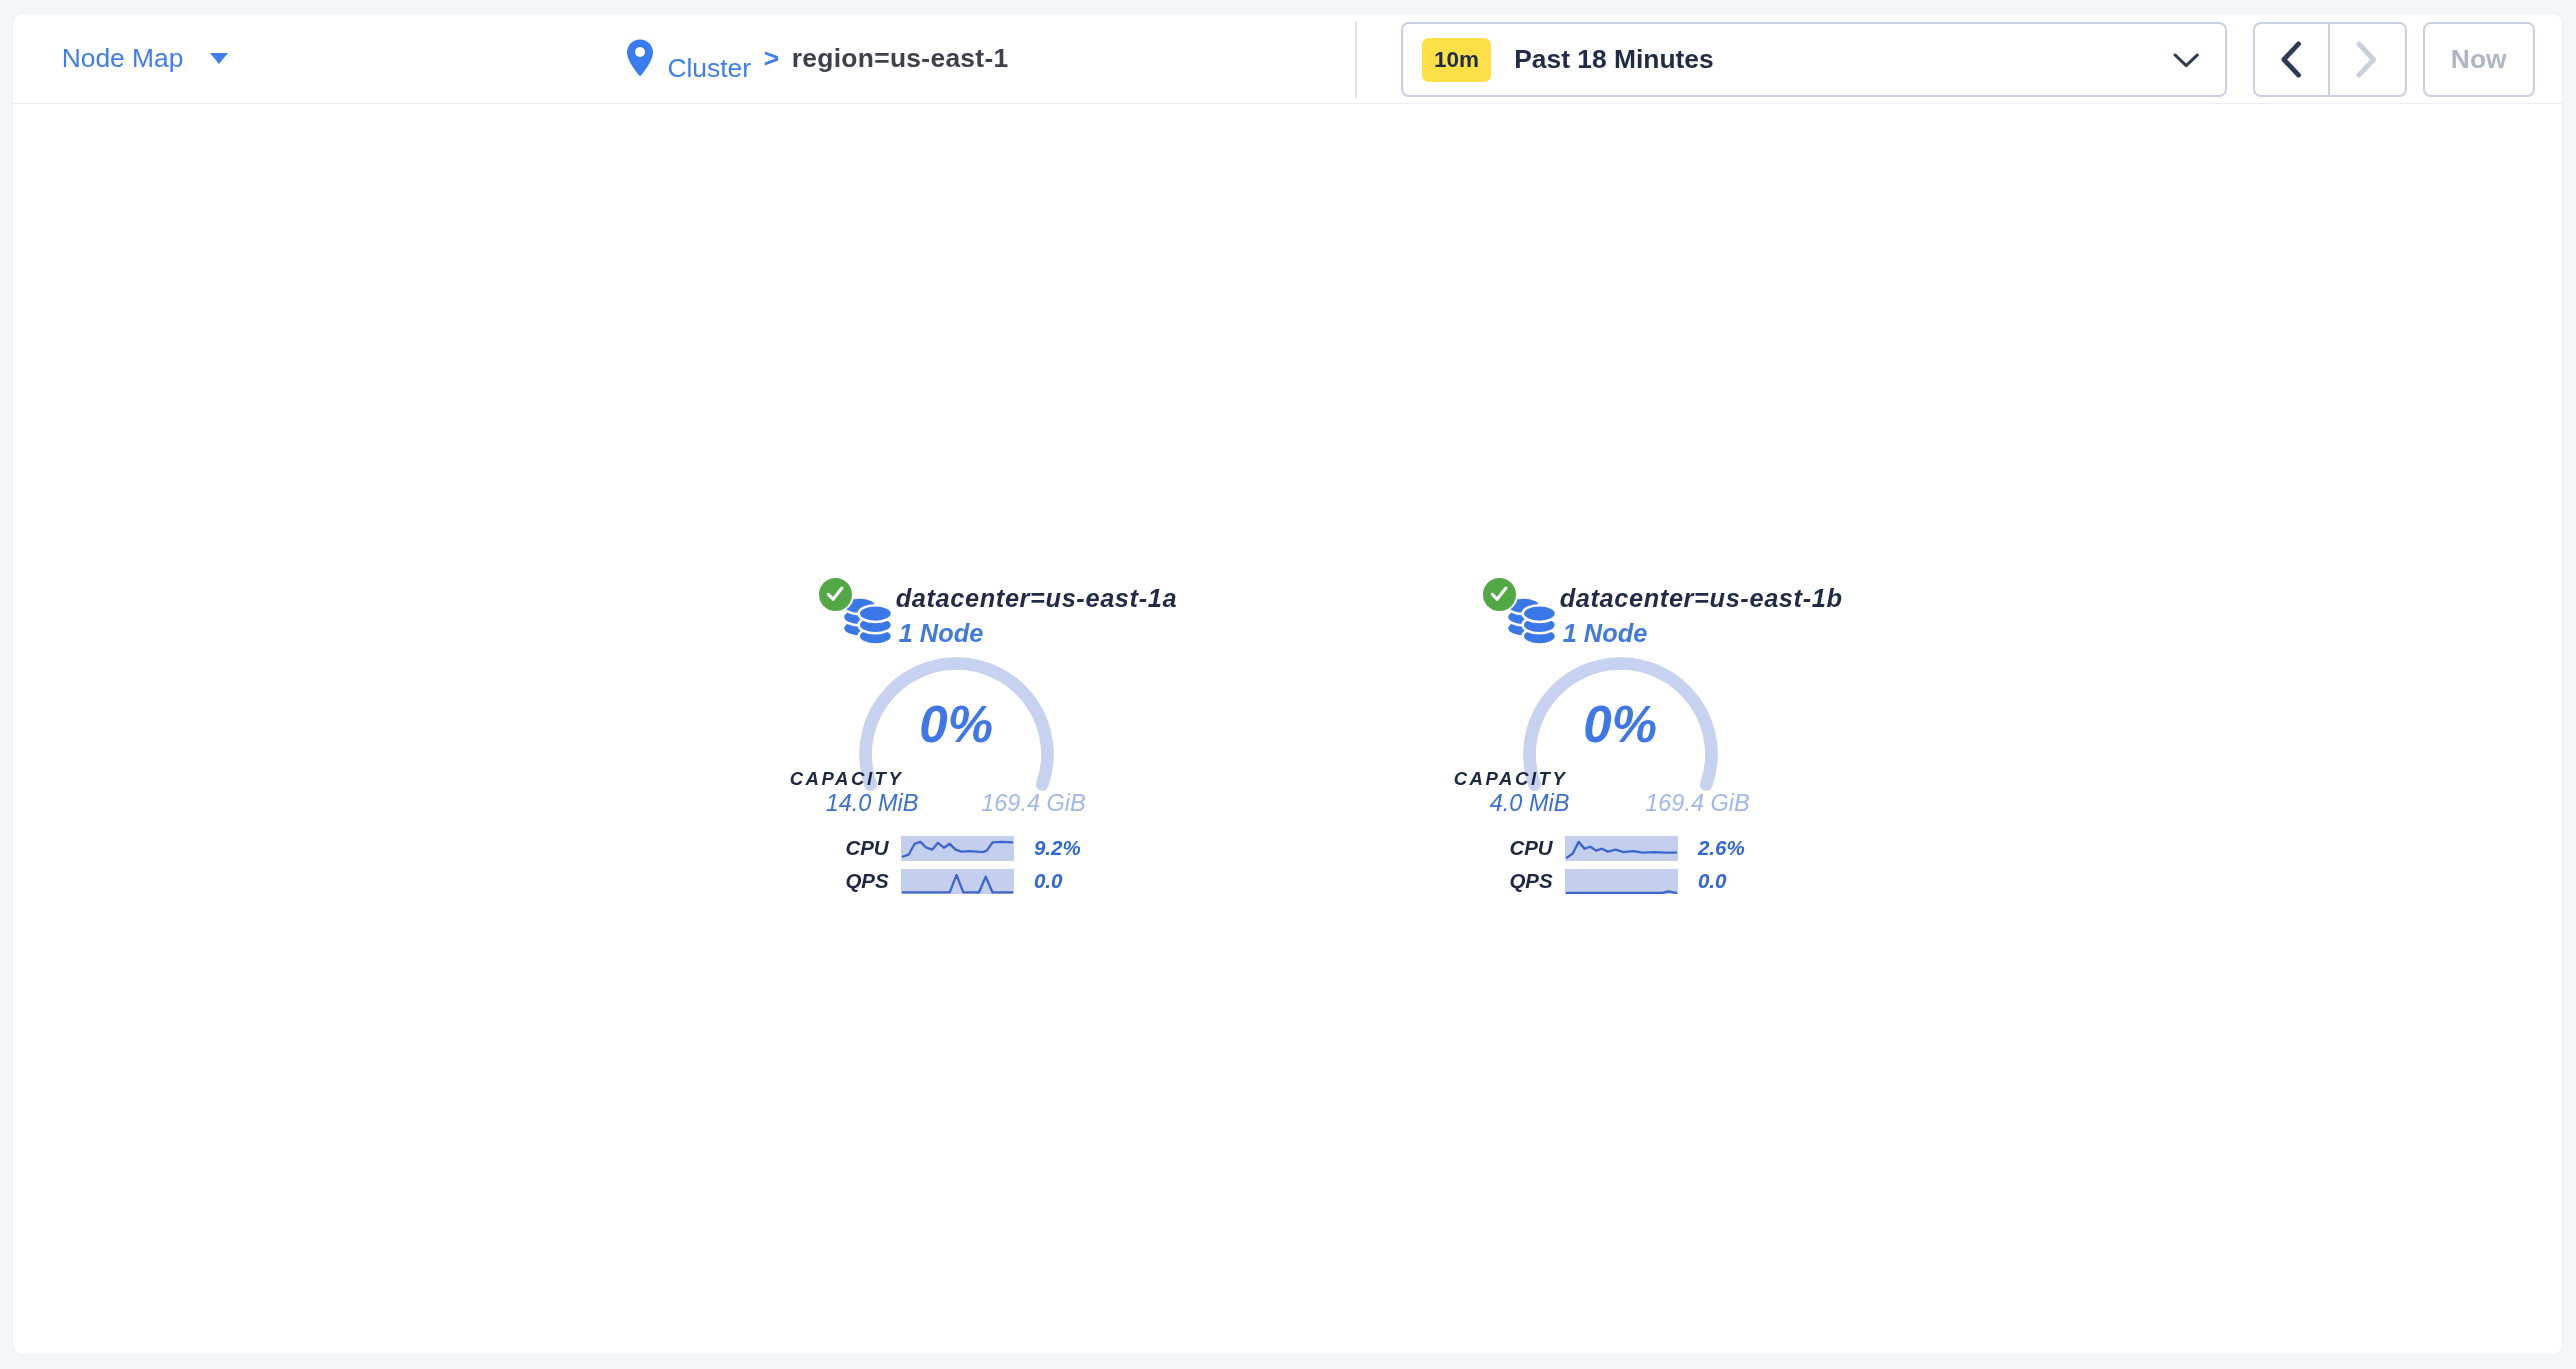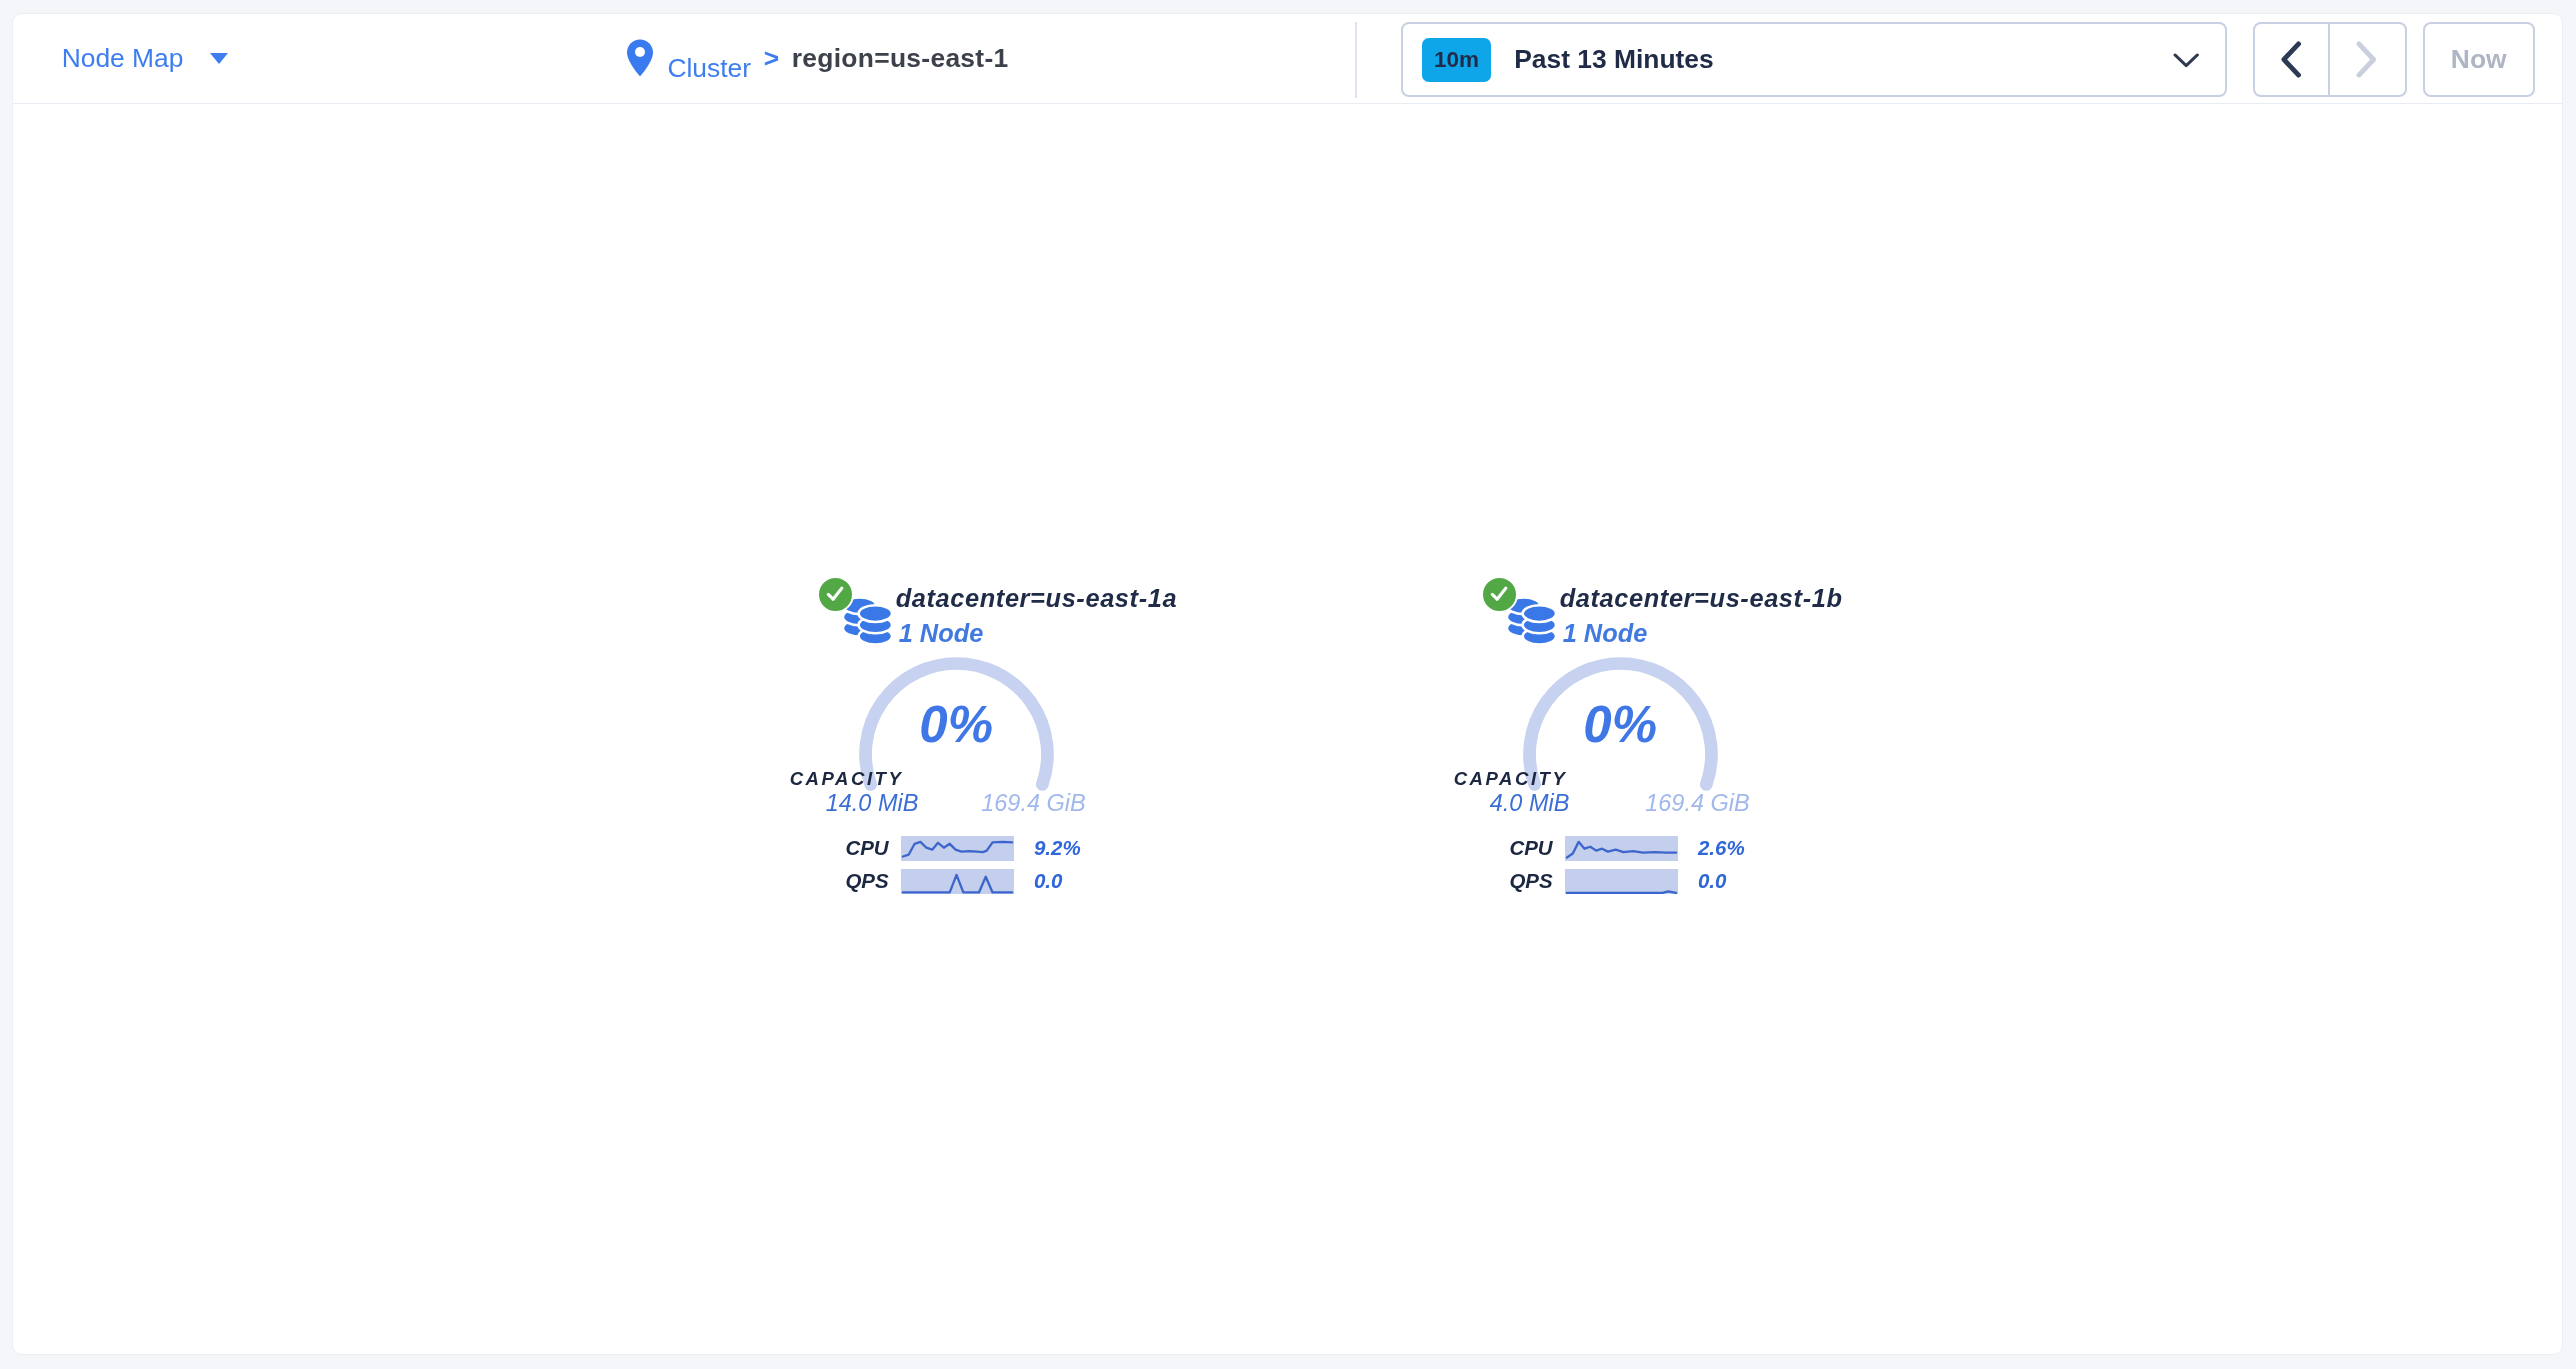--- a/index.html
+++ b/index.html
@@ -33,21 +33,21 @@
   .bc-link { color:#3e7df0; cursor:pointer;margin-top:19px; }
   .bc-sep { color:#3e7df0; font-weight:600; }
   .bc-current { color:#3d414c; font-weight:600; letter-spacing:0.3px; }
   .header-divider { position:absolute; left:1342px; top:8.8px; bottom:4.9px; width:2px; background:#dfe3ec; }
   .time-select {
     position:absolute; left:1388px; top:8.8px; width:826px; height:75px;
     border:2px solid #c9d0e4; border-radius:7.8px; background:#fff;
     display:flex; align-items:center; cursor:pointer;
   }
   .time-badge {
-    margin-left:19.6px; background:#0ea5e9; color:#1f2b47;
+    margin-left:19.6px; background:#fde047; color:#1f2b47;
     font-size:22.5px; font-weight:700; padding:8.8px 11.7px; border-radius:6.8px;
   }
   .time-label { margin-left:23.5px; font-size:26.4px; font-weight:600; color:#1f2b47; }
   .time-chevron { margin-left:auto; margin-right:25.4px; }
   .nav-group {
     position:absolute; left:2240px; top:8.8px; width:154px; height:75px;
     border:2px solid #c9d0e4; border-radius:7.8px; display:flex; background:#fff;
   }
   .nav-btn { width:50%; display:flex; align-items:center; justify-content:center; cursor:pointer; }
   .nav-btn.prev { border-right:2px solid #c9d0e4; }
@@ -112,21 +112,21 @@
       </span>
       <span class="bc-link">Cluster</span>
       <span class="bc-sep">&gt;</span>
       <span class="bc-current">region=us-east-1</span>
     </div>
 
     <div class="header-divider"></div>
 
     <div class="time-select">
       <span class="time-badge">10m</span>
-      <span class="time-label">Past 13 Minutes</span>
+      <span class="time-label">Past 18 Minutes</span>
       <span class="time-chevron" style="display:flex;">
         <svg width="26.4" height="16.6" viewBox="0 0 27 17">
           <polyline points="2,3 13.5,14 25,3" fill="none" stroke="#2f3a50" stroke-width="3" stroke-linecap="round" stroke-linejoin="round"></polyline>
         </svg>
       </span>
     </div>
 
     <div class="nav-group">
       <div class="nav-btn prev">
         <span style="display:flex;">

